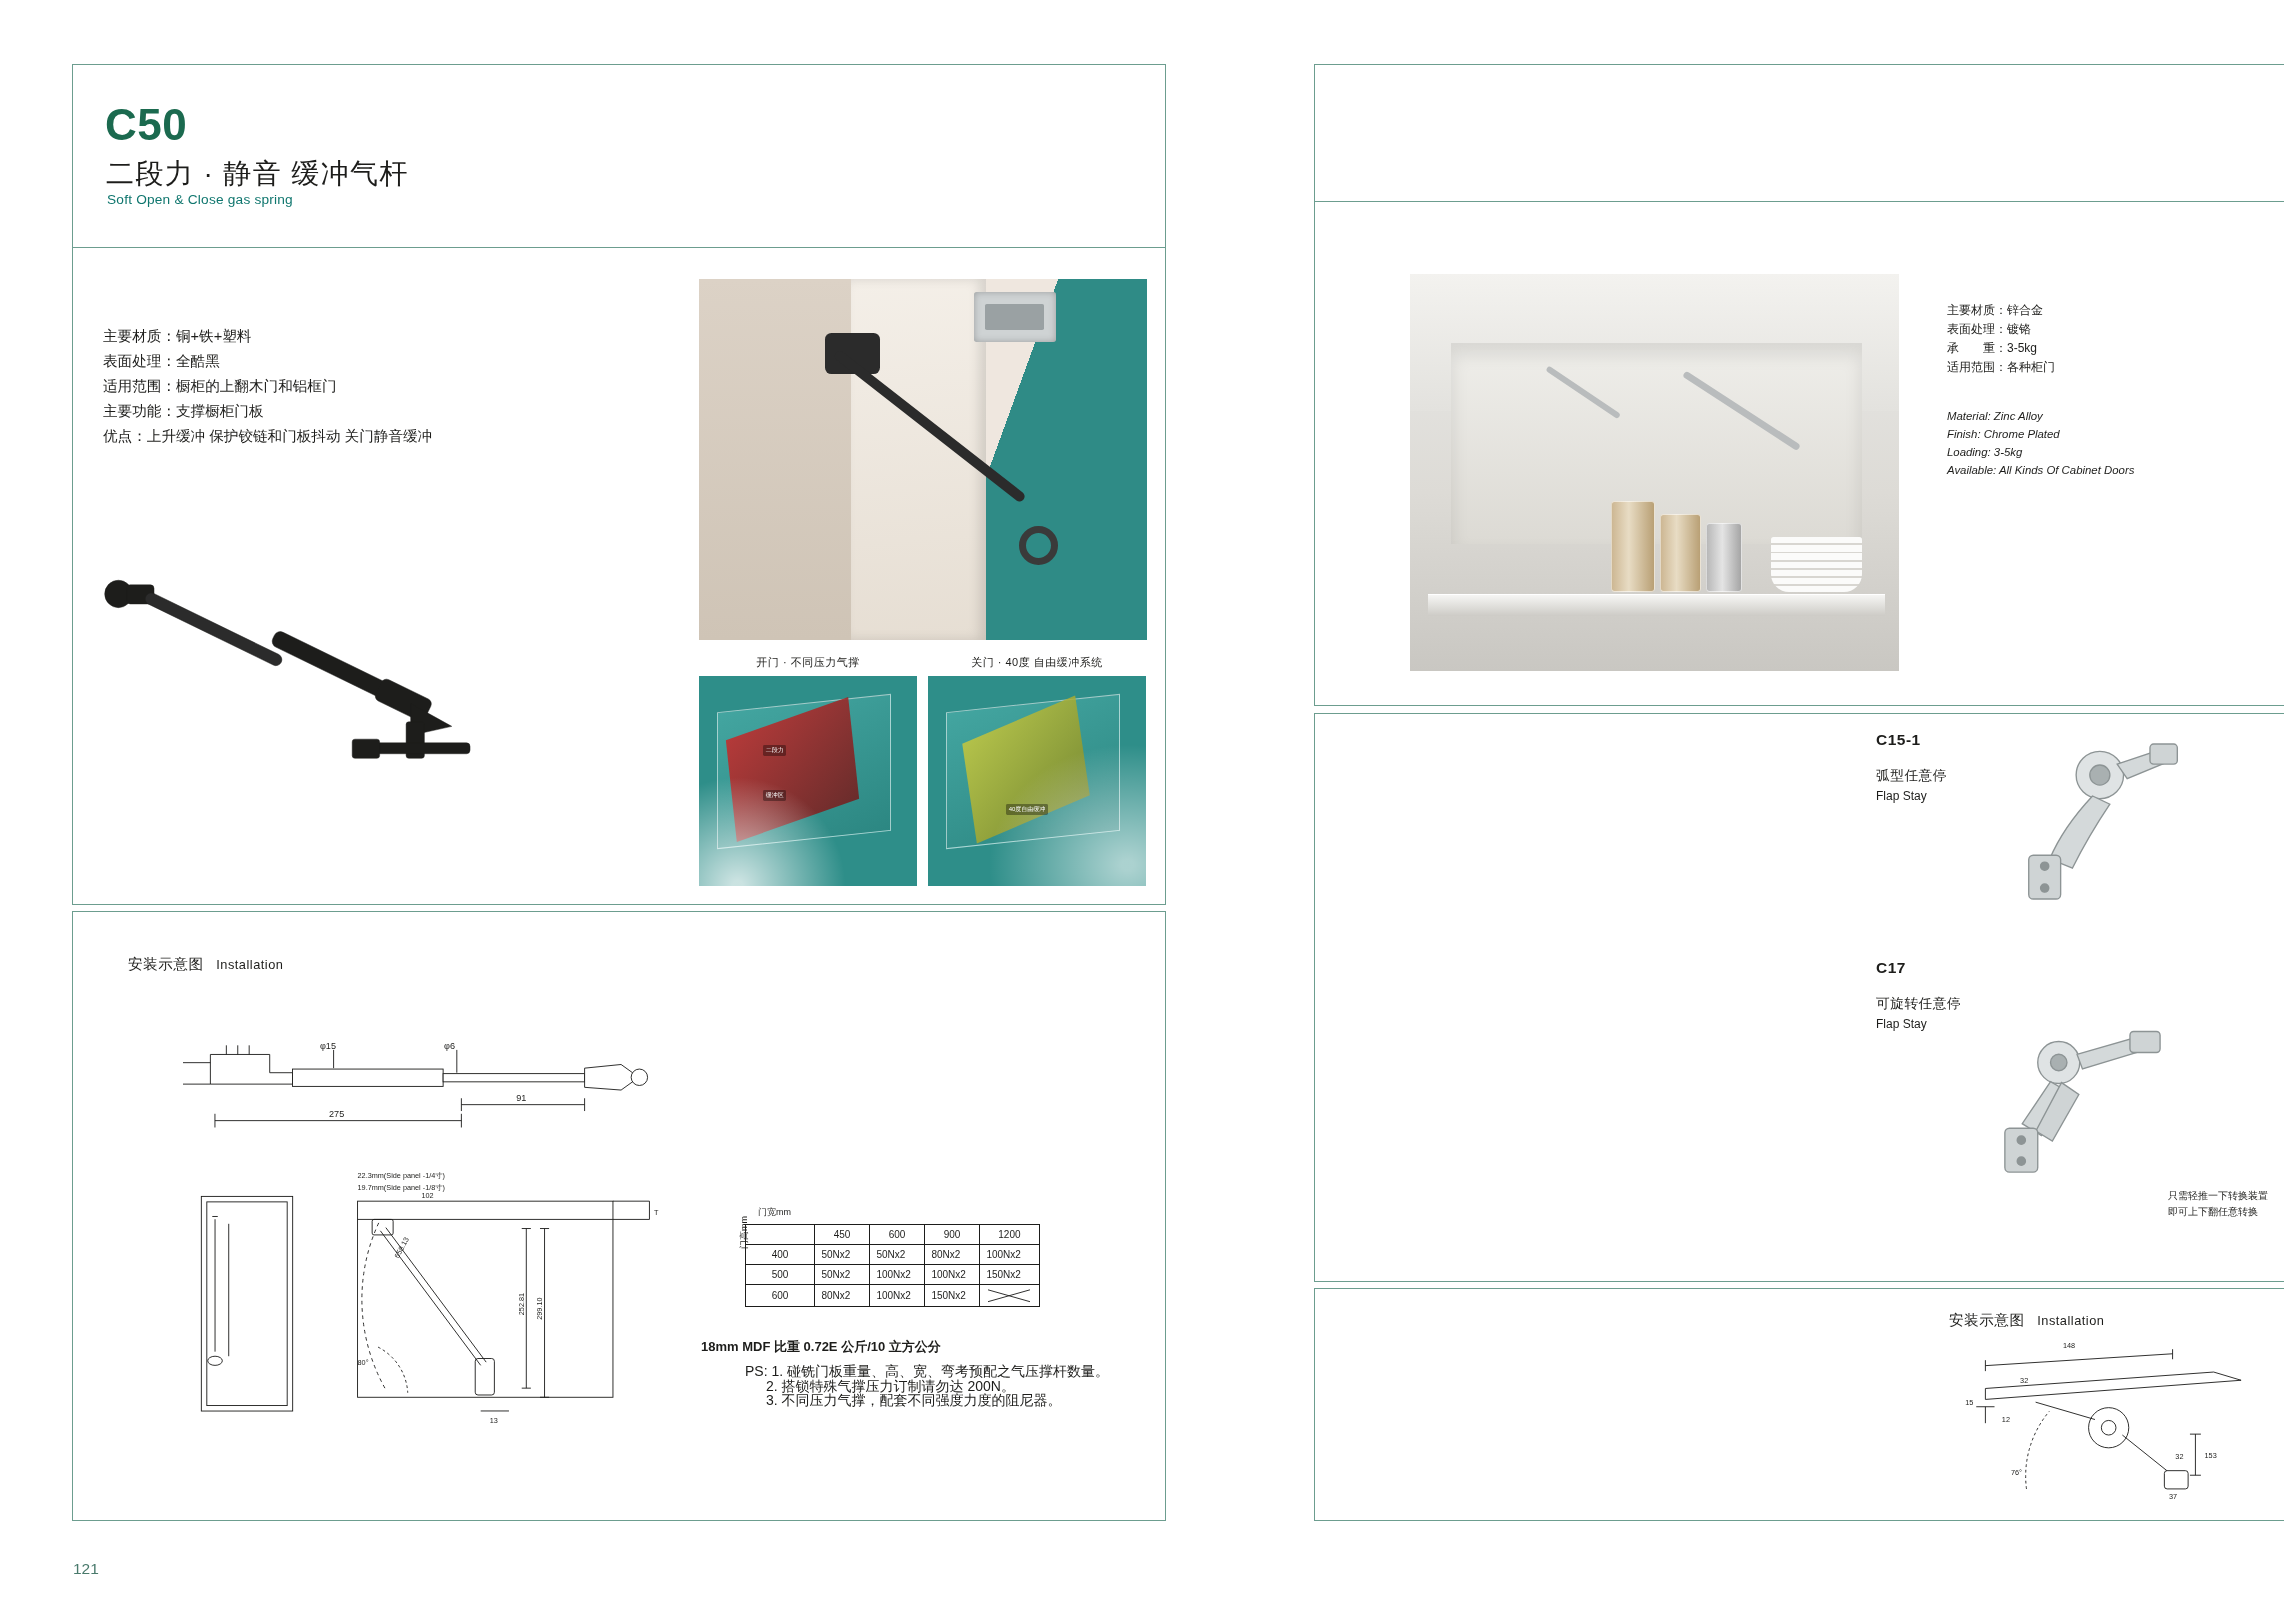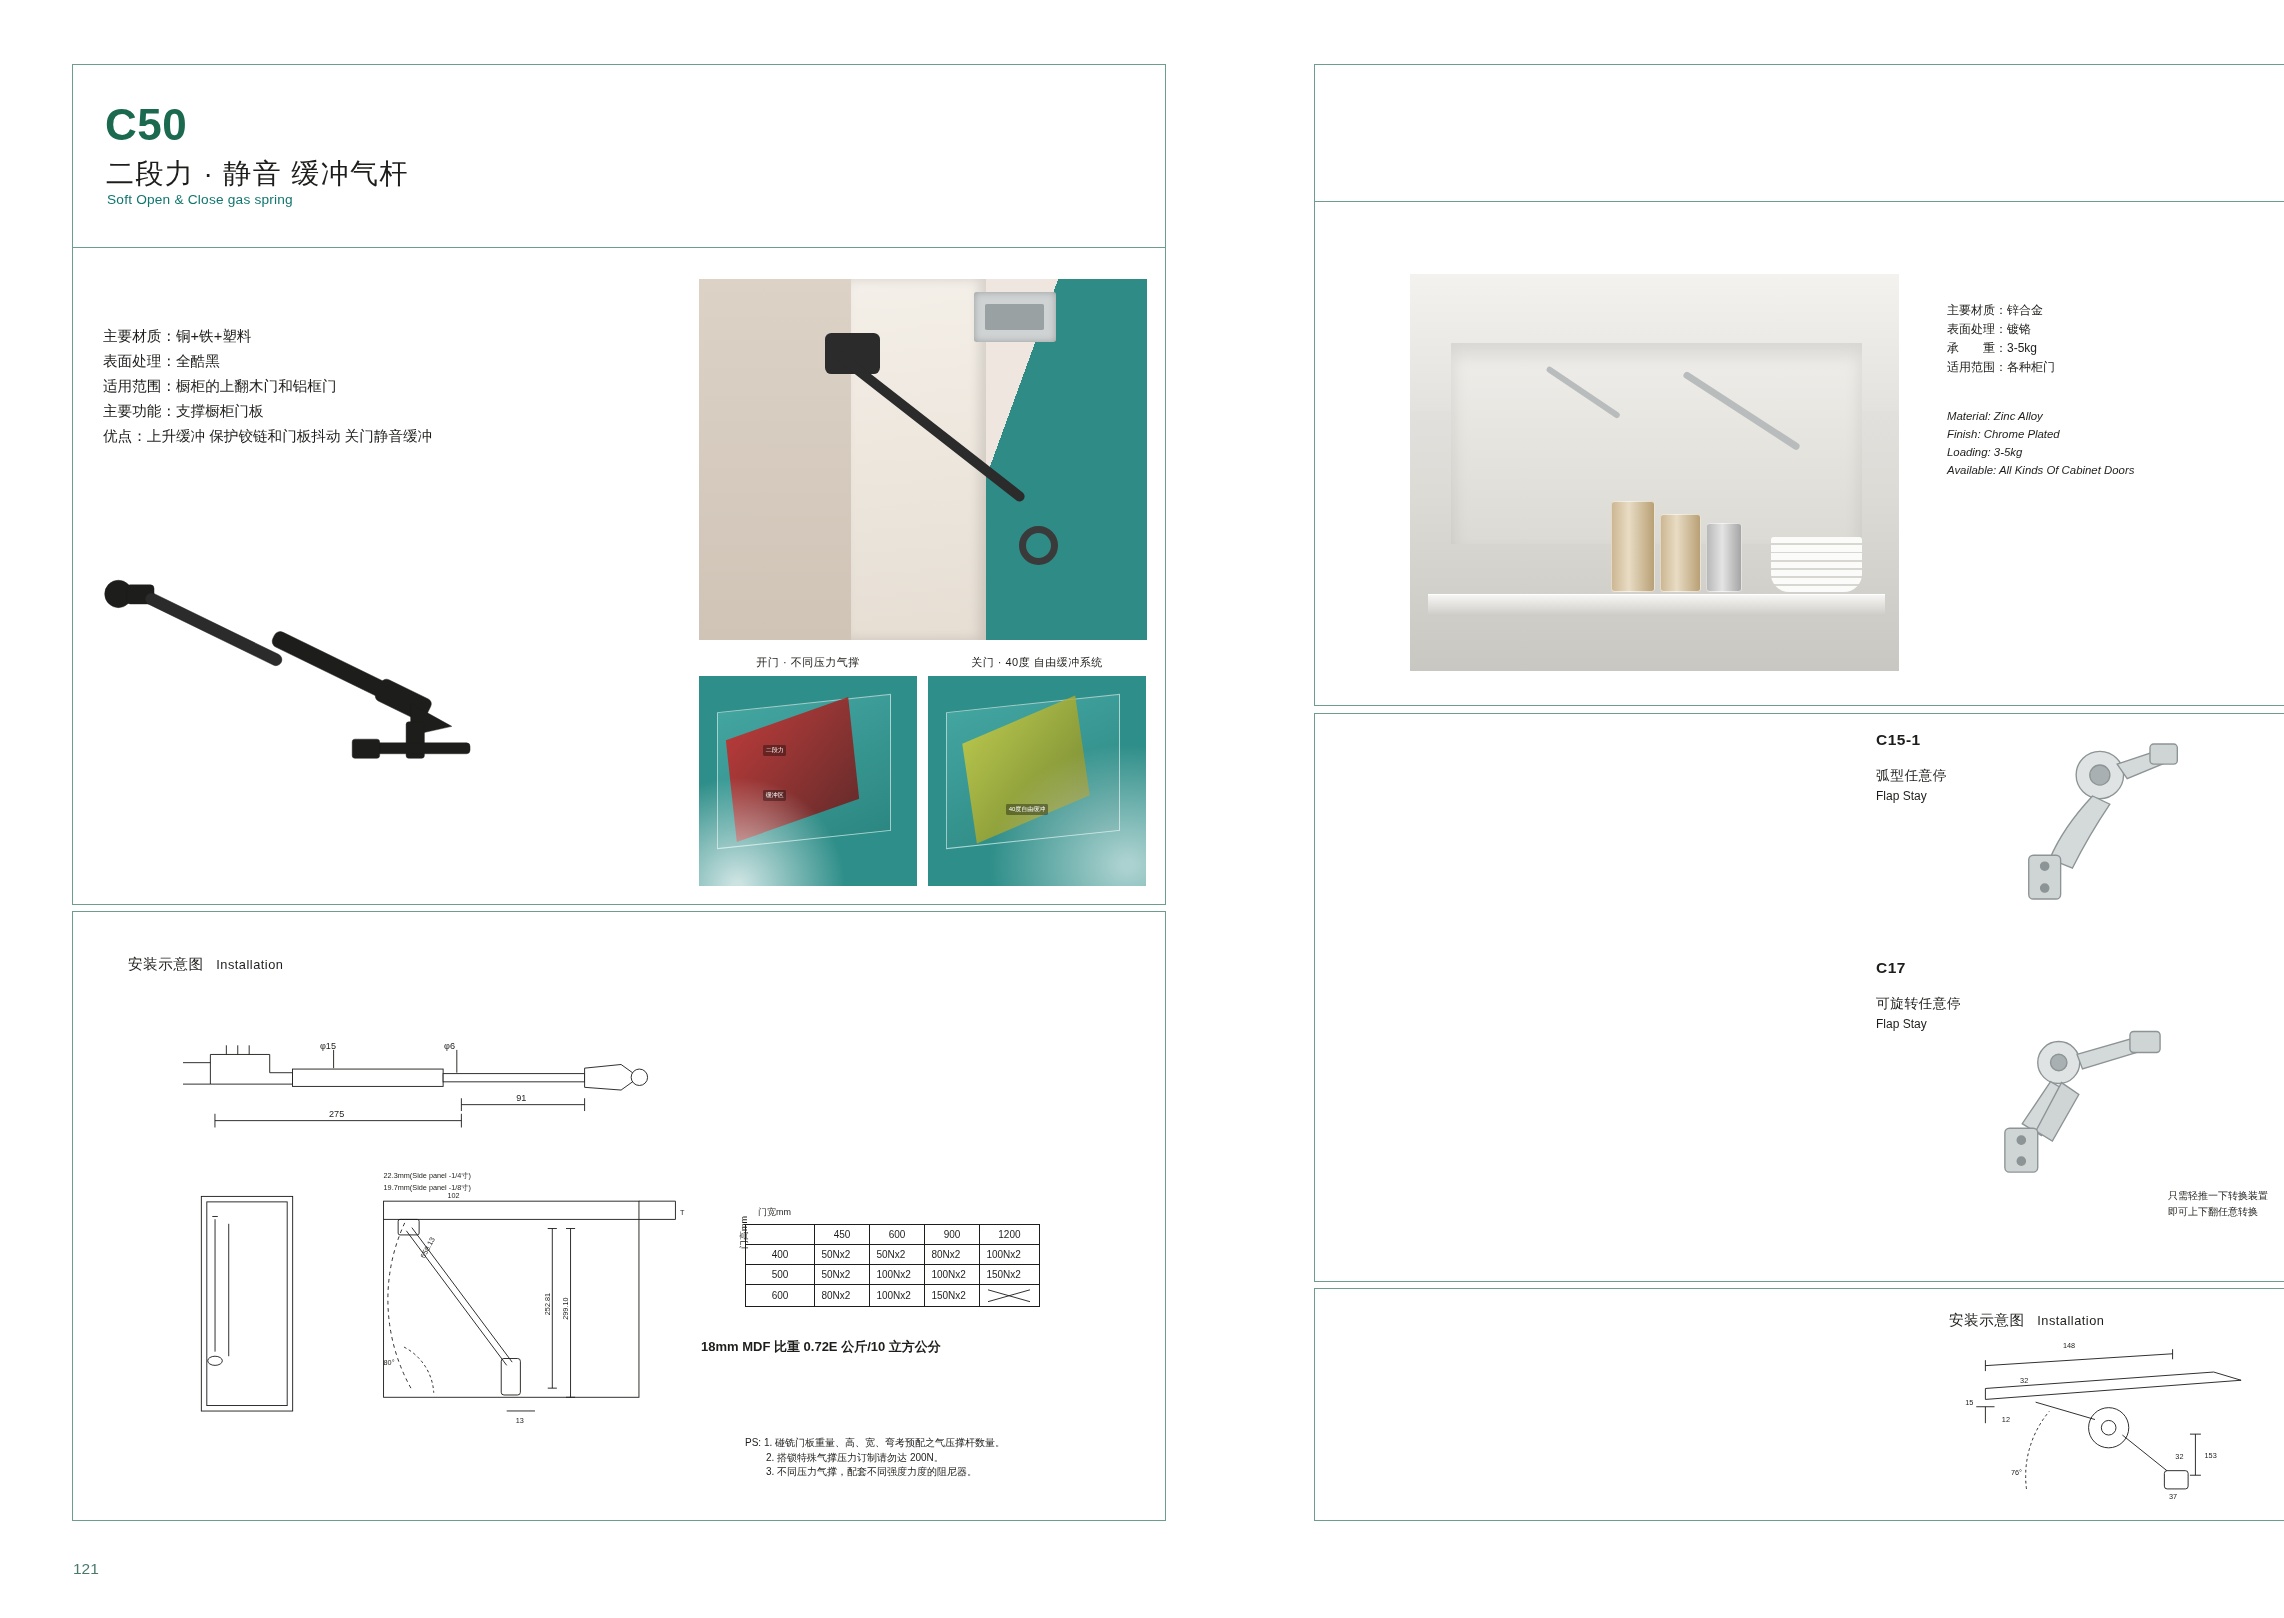--- a/index.html
+++ b/index.html
@@ -137,21 +137,21 @@
   
   .spec-table {
     position:absolute; left:745px; top:1224px;
     border-collapse: collapse; font-size:10px; color:#1d1d1b;
   }
   .spec-table td, .spec-table th {
     border:0.9px solid #1d1d1b; padding:2.7px 6.4px; font-weight:normal;
     min-width:55px; height:20px;
   }
   .spec-table th.corner { position:relative; min-width:69px; }
-  .ps-note { position:absolute; left:745px; top:1436px; font-size:10px; line-height:14.6px; color:#1d1d1b; }
+  .ps-note { position:absolute; left:745px; top:1364px; font-size:14px; line-height:14.6px; color:#1d1d1b; }
   .mdf-note { position:absolute; left:701px; top:1338px; font-size:13px; color:#1d1d1b;font-weight:bold; }
   .door-w-lbl { position:absolute; left:758px; top:1206px; font-size:9px; color:#1d1d1b; }
   .door-h-lbl { position:absolute; left:738px; top:1249px; font-size:9px; color:#1d1d1b; transform:rotate(-90deg); transform-origin:left top; white-space:nowrap; }
 
   
   .r-photo {
     position:absolute; left:1407px; top:274px; width:489px; height:397px;
     background:linear-gradient(180deg,#e9e9e7 0%,#dddbd6 55%,#c9c7c2 100%);
     overflow:hidden;
   }
@@ -327,21 +327,21 @@
           <rect x="40" y="60" width="200" height="470"></rect>
           <rect x="52" y="72" width="176" height="446" stroke-dasharray="0"></rect>
           <path d="M70,110 L70,400"></path>
           <path d="M64,104 L76,104"></path>
           <ellipse cx="70" cy="420" rx="16" ry="10"></ellipse>
           <path d="M100,120 L100,410"></path>
         </g>
       </svg>
     </div>
 
-    <div style="position:absolute; left:356px; top:1151px;">
+    <div style="position:absolute; left:330px; top:1151px;">
       <svg width="347" height="301" viewBox="0 0 760 660">
         <g stroke="#1d1d1b" stroke-width="2" fill="none">
 
           <rect x="60" y="110" width="560" height="430"></rect>
 
           <line x1="60" y1="150" x2="620" y2="150"></line>
 
           <path d="M120,520 A400,400 0 0 1 110,150" stroke-dasharray="8 8"></path>
 
           <line x1="110" y1="175" x2="330" y2="470"></line>

